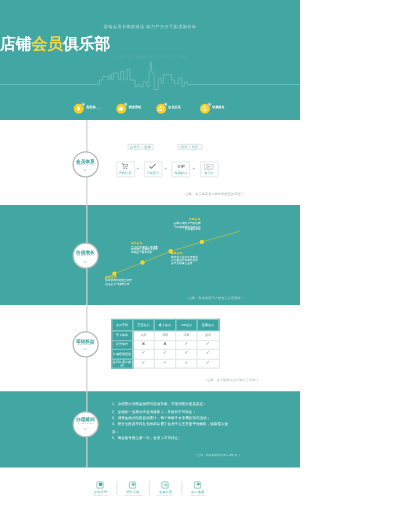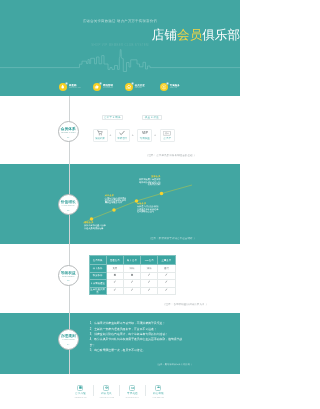--- a/index.html
+++ b/index.html
@@ -4,21 +4,21 @@
 <title>店铺会员俱乐部</title>
 <style>
 *{margin:0;padding:0;box-sizing:border-box}
 html,body{width:240px;height:409px;overflow:hidden}
 body{font-family:"Liberation Sans",sans-serif;background:#fff;-webkit-font-smoothing:antialiased}
 .page{position:relative;width:240px;height:409px;background:#fff}
 .band{position:absolute;left:0;width:240px;background:#42a6a2}
 
 
 .hero-sub{position:absolute;left:0;right:0;top:19px;text-align:center;color:#c5e2e0;font-size:3.3px;letter-spacing:.35px;line-height:5px}
-.hero-title{position:absolute;left:0;right:0;top:28px;text-align:right;font-size:12.6px;font-weight:400;letter-spacing:0;line-height:14px;color:#fff;white-space:nowrap}
+.hero-title{position:absolute;left:0;right:0;top:28px;text-align:left;font-size:12.6px;font-weight:700;letter-spacing:0;line-height:14px;color:#fff;white-space:nowrap}
 .hero-title .y{color:#f4d543}
 .hero-en{position:absolute;left:0;right:0;top:42.5px;text-align:center;color:#5fb2ae;font-size:2.9px;letter-spacing:.35px;line-height:4px}
 .skyline{position:absolute;left:0;top:48px;width:240px;height:32px}
 
 
 .heroicons{position:absolute;left:0;top:0;width:240px;height:409px;pointer-events:none}
 .hi{position:absolute}
 .hi{display:flex;align-items:center;gap:2.2px;top:83px}
 .bub{position:relative;width:8px;height:8px;border-radius:50%;background:#f6cf22;display:flex;align-items:center;justify-content:center;flex:0 0 auto}
 .bdg{position:absolute;right:-1.4px;top:-0.8px;width:3.2px;height:3.2px;border-radius:50%;background:#e3efee;border:0.35px solid #8fc9c6;flex:0 0 auto}

